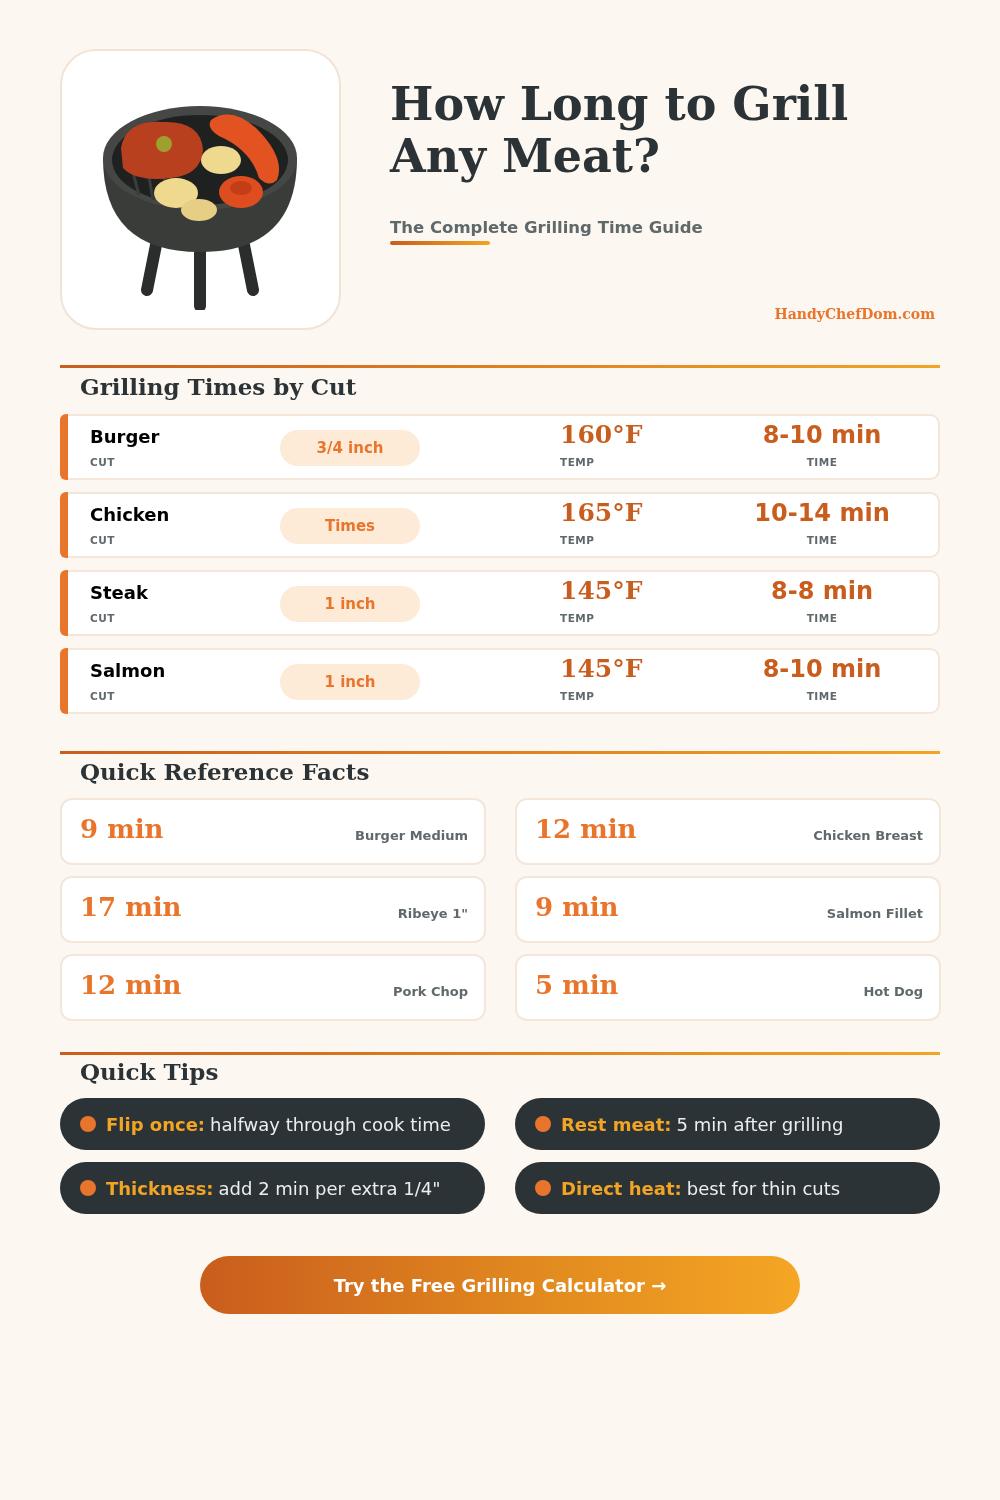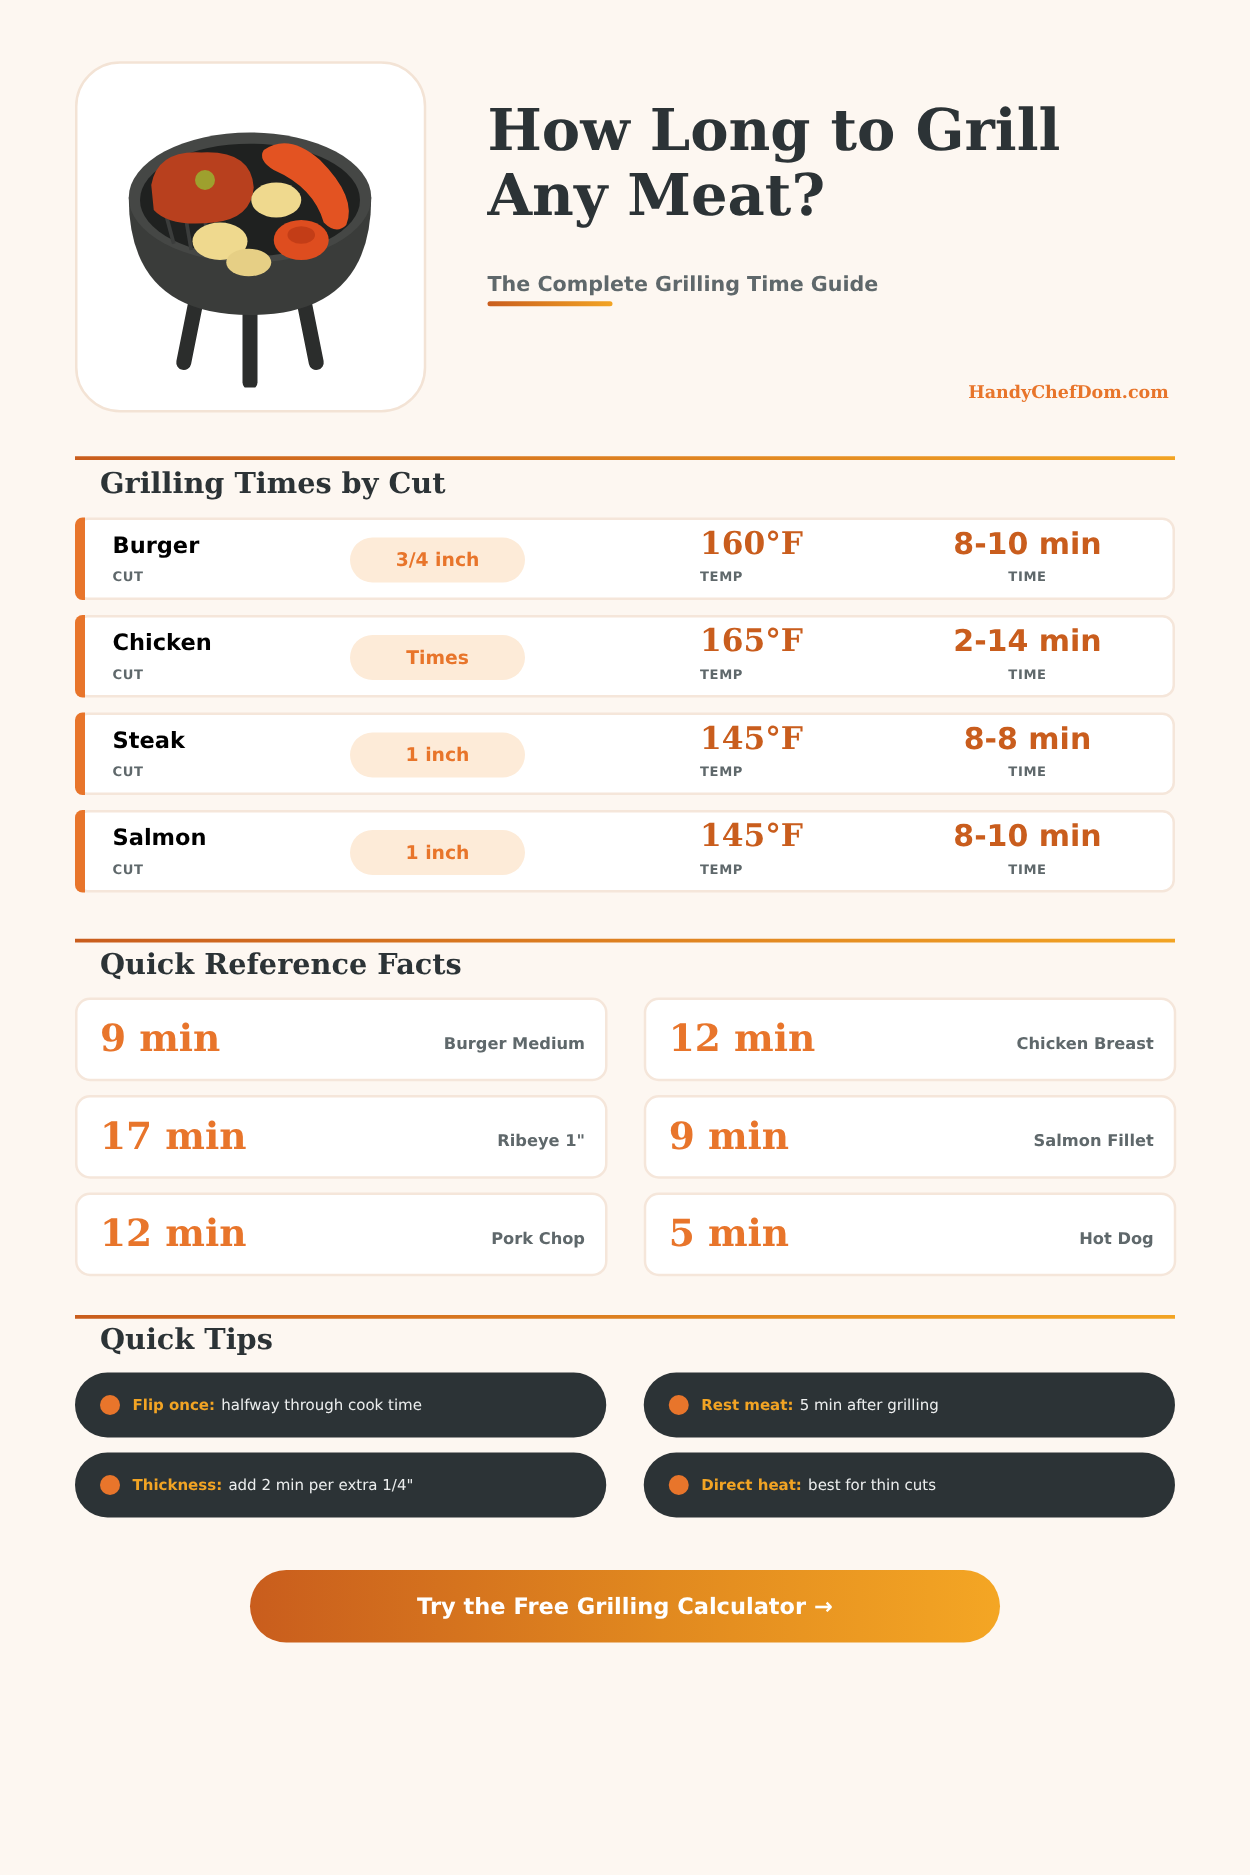--- a/index.html
+++ b/index.html
@@ -82,34 +82,34 @@
   }
   .time-label { left: 660px; width: 200px; text-align: center; }
 
   
   .fact {
     position: absolute; width: 426px; height: 67px;
     background: #ffffff; border: 2px solid #f5e6da; border-radius: 12px;
   }
   .fact-val {
     position: absolute; left: 18px; top: 14px;
-    font-family: "DejaVu Serif", serif; font-weight: bold; font-size: 30px;
+    font-family: "DejaVu Serif", serif; font-weight: bold; font-size: 26px;
     color: #e8752b;
   }
   .fact-label {
     position: absolute; right: 16px; top: 28px;
     font-size: 13px; font-weight: bold; color: #5f686b;
   }
 
   
   .tip {
     position: absolute; width: 425px; height: 52px;
     background: #2c3336; border-radius: 26px;
     display: flex; align-items: center; padding-left: 20px;
-    font-size: 12px; color: #eceeee;
+    font-size: 18px; color: #eceeee;
   }
   .tip .dot {
     width: 16px; height: 16px; border-radius: 50%; background: #e8752b;
     margin-right: 10px; flex: none;
   }
   .tip .tip-key { color: #f2a424; font-weight: bold; margin-right: 5px; }
 
   
   .cta {
     position: absolute; left: 200px; top: 1256px; width: 600px; height: 58px;
@@ -173,21 +173,21 @@
   <div class="small-label time-label" style="top:40px;">TIME</div>
 </div>
 
 <div class="cut-row" style="top:492px;">
   <div class="accent"></div>
   <div class="cut-name">Chicken</div>
   <div class="small-label" style="left:28px;top:40px;">CUT</div>
   <div class="pill">Times</div>
   <div class="temp-val">165°F</div>
   <div class="small-label" style="left:498px;top:40px;">TEMP</div>
-  <div class="time-val">2-14 min</div>
+  <div class="time-val">10-14 min</div>
   <div class="small-label time-label" style="top:40px;">TIME</div>
 </div>
 
 <div class="cut-row" style="top:570px;padding-left:46px;">
   <div class="accent"></div>
   <div class="cut-name">Steak</div>
   <div class="small-label" style="left:28px;top:40px;">CUT</div>
   <div class="pill">1 inch</div>
   <div class="temp-val">145°F</div>
   <div class="small-label" style="left:498px;top:40px;">TEMP</div>

